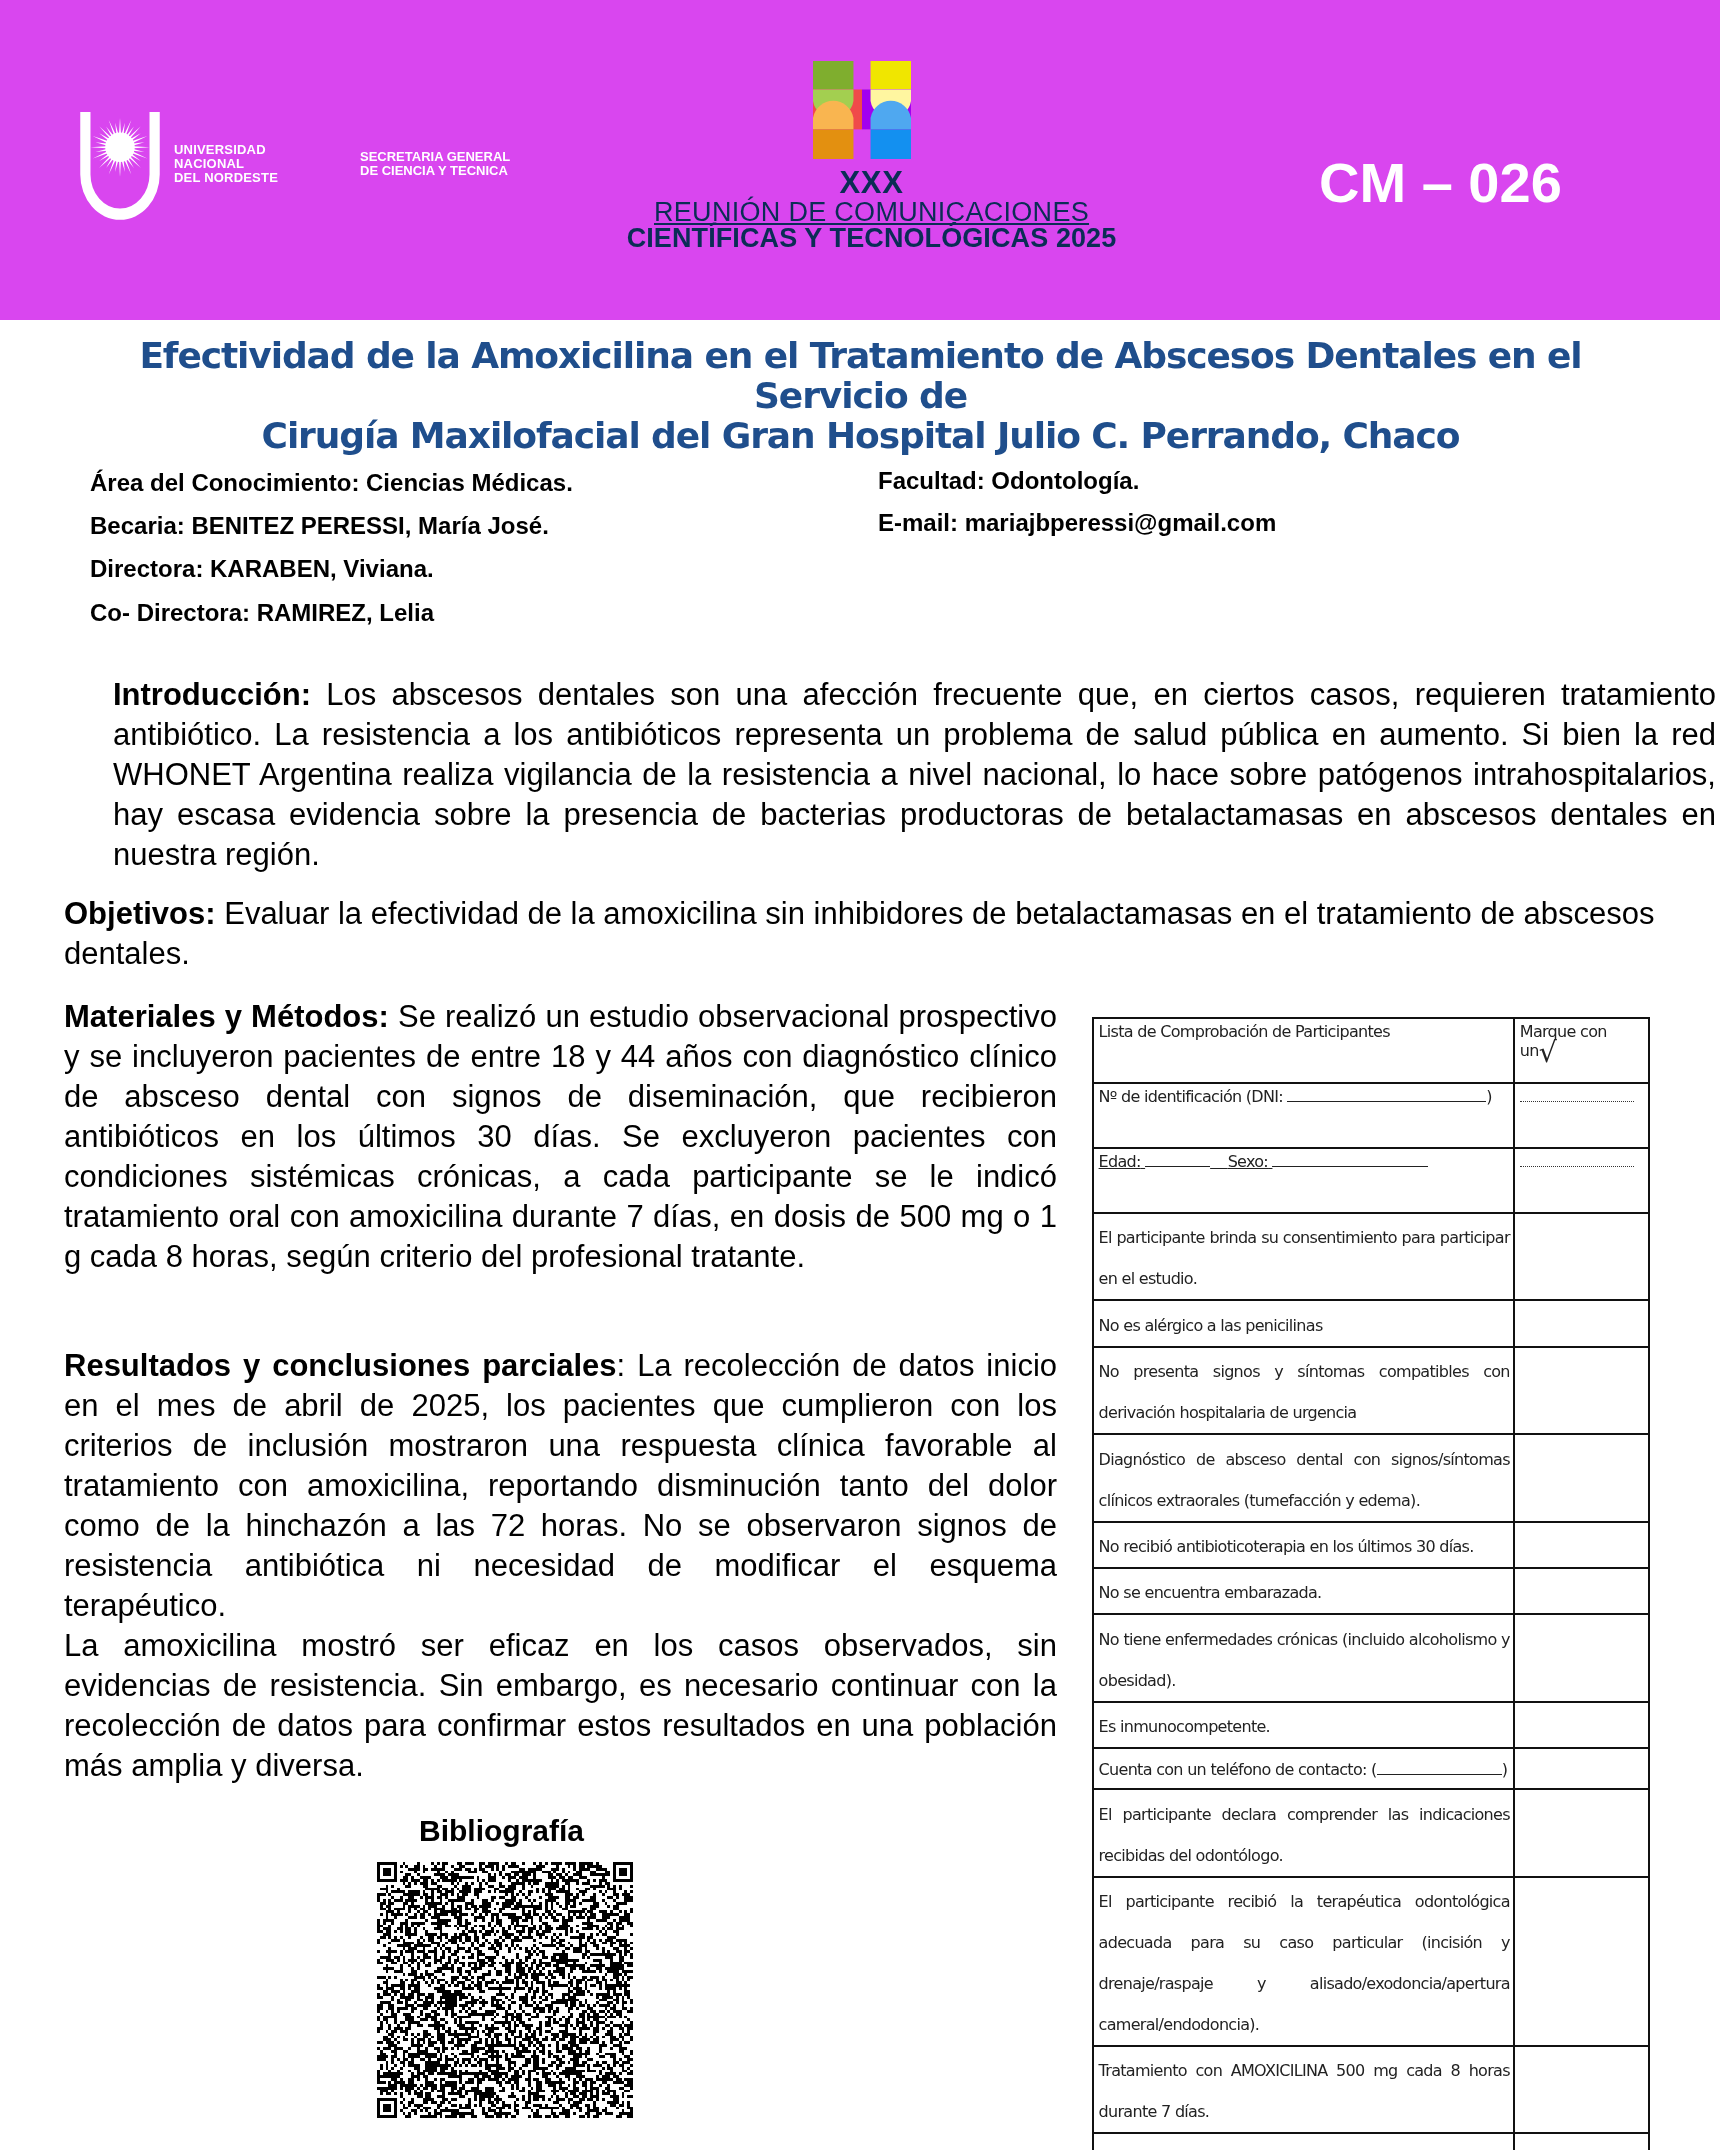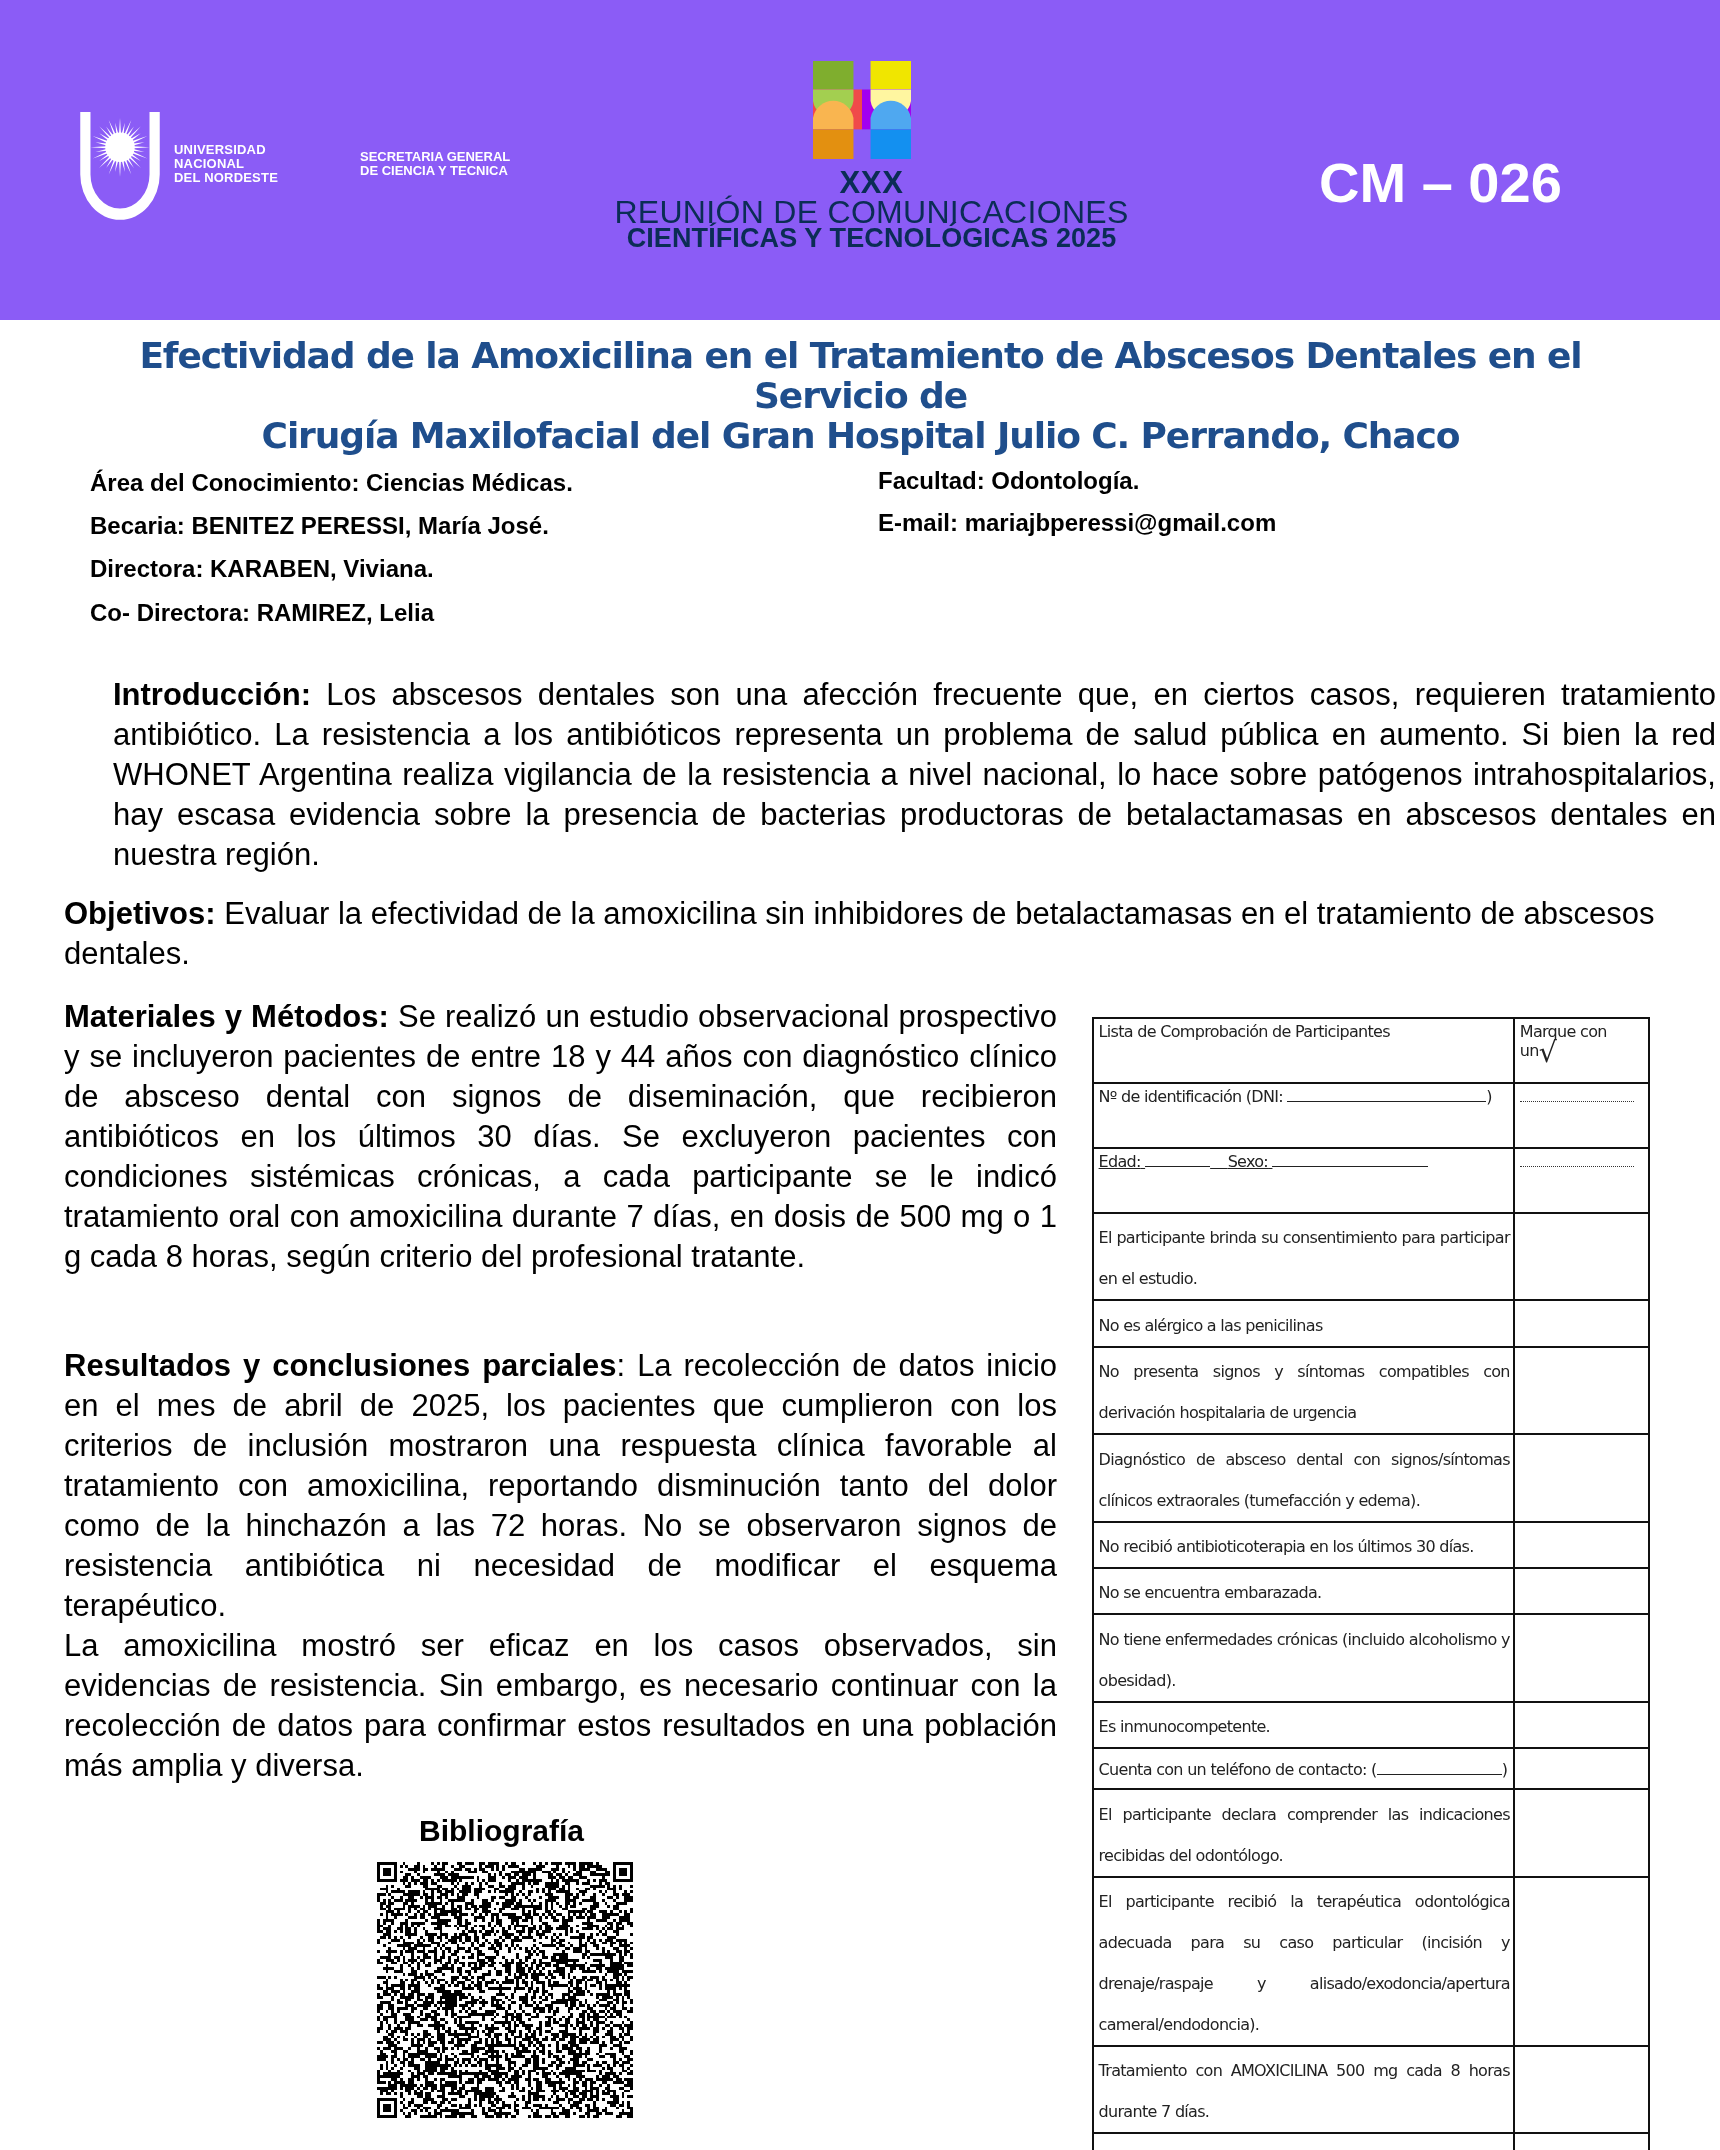--- a/index.html
+++ b/index.html
@@ -1,27 +1,27 @@
 <!DOCTYPE html>
 <html style="font-size:9px"><head>
 <meta charset="utf-8">
 <style>
   html, body { margin: 0; padding: 0; }
   body {
     width: 1721px; height: 2151px; position: relative; overflow: hidden;
     background: #ffffff; font-family: "Liberation Sans", sans-serif; color: #000;
   }
   
-  #header { position: absolute; left: 0; top: 0; width: 1721px; height: 320px; background: #8b5cf6; }
+  #header { position: absolute; left: 0; top: 0; width: 1721px; height: 320px; background: #d946ef; }
   #unne-logo { position: absolute; left: 80px; top: 112px; width: 80px; height: 109px; }
   #unne-text { position: absolute; left: 174px; top: 143px; color: #fff; font-weight: bold; font-size: 13px; line-height: 14.2px; letter-spacing: 0.2px; }
   #secyt-text { position: absolute; left: 360px; top: 150px; color: #fff; font-weight: bold; font-size: 13px; line-height: 14.2px; }
   #congress-mark { position: absolute; left: 813px; top: 61px; width: 98px; height: 98px; }
   #congress-xxx { position: absolute; left: 569px; width: 605px; top: 167px; text-align: center; color: #0B2D55; font-weight: bold; font-size: 31px; letter-spacing: 0.6px; line-height: 32px; }
-  #congress-line1 { position: absolute; left: 569px; width: 605px; top: 199px; text-align: center; color: #0B2D55; font-size: 32px; line-height: 27px; letter-spacing: 0.3px; }
+  #congress-line1 { position: absolute; left: 569px; width: 605px; top: 199px; text-align: center; color: #0B2D55; font-size: 27px; line-height: 27px; letter-spacing: 0.3px; text-decoration: underline; }
   #congress-line2 { position: absolute; left: 569px; width: 605px; top: 224px; text-align: center; color: #0B2D55; font-weight: bold; font-size: 27px; line-height: 28.4px; letter-spacing: 0.1px; }
   #poster-code { position: absolute; left: 1319px; top: 149px; color: #fff; font-weight: bold; font-size: 56px; line-height: 68px; }
 
   
   #title { position: absolute; left: 57px; width: 1607px; top: 336px; text-align: center; color: #1F4E8C; font-weight: bold; font-size: 36px; line-height: 40px; font-family: "DejaVu Sans", sans-serif; letter-spacing: -1.1px; }
 
   
   .meta { position: absolute; font-weight: bold; font-size: 24px; line-height: 25px; }
 
   

